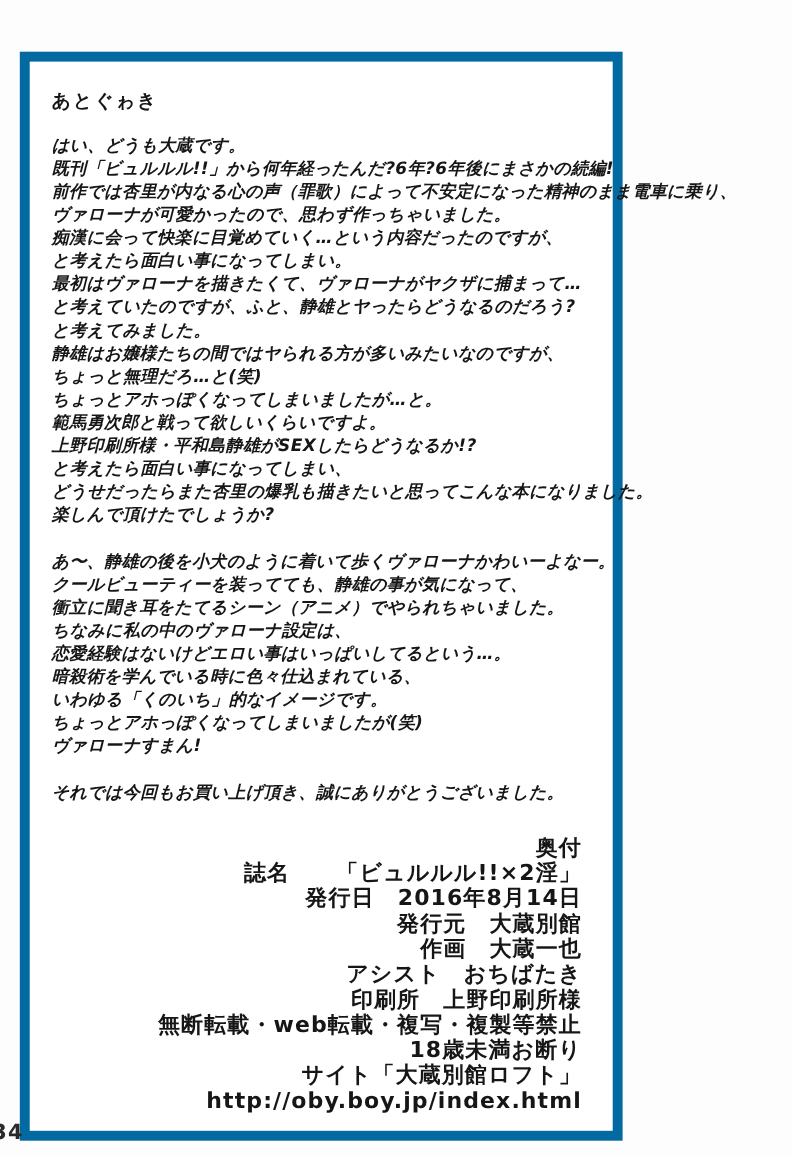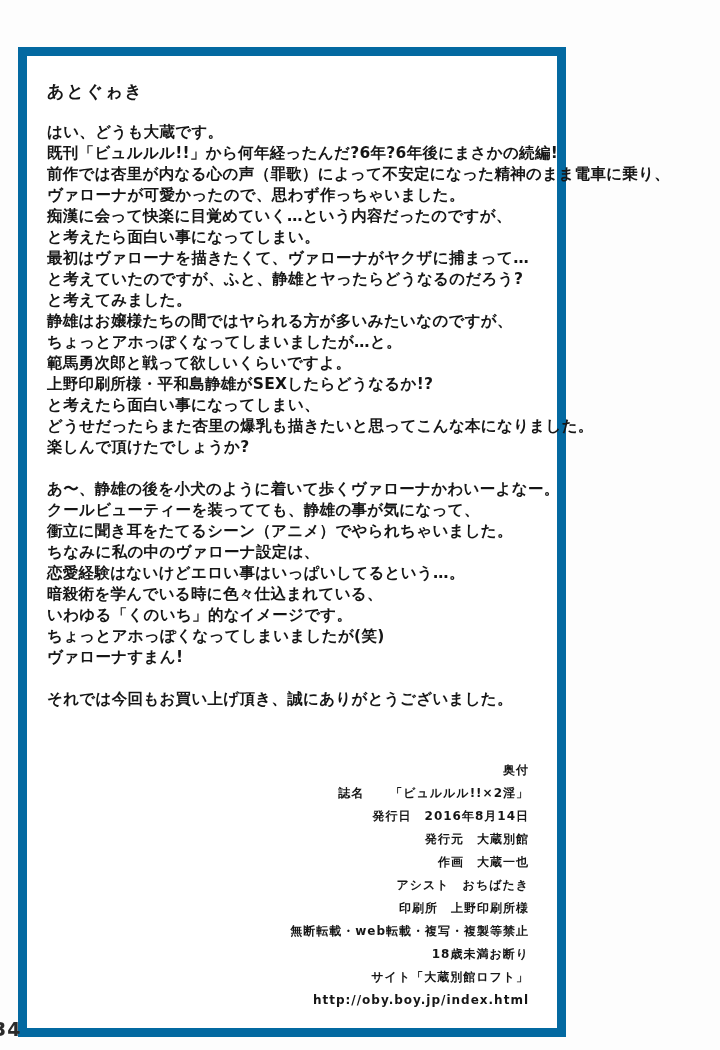--- a/index.html
+++ b/index.html
@@ -38,29 +38,30 @@
   }
   .body-text {
     position: absolute;
     left: 20px;
     top: 66px;
     font-size: 15.5px;
     font-weight: bold;
     line-height: 21px;
     letter-spacing: 0.3px;
     white-space: nowrap;
+    font-style: italic;
   }
   .para { margin: 0 0 21px 0; }
   .para .line { height: 21px; }
   .colophon {
     position: absolute;
     top: 703px;
     right: 28px;
     text-align: right;
-    font-size: 12px;
+    font-size: 20px;
     font-weight: bold;
     line-height: 23px;
     letter-spacing: 1px;
     white-space: nowrap;
   }
   .page-number {
     position: absolute;
     left: -7px;
     top: 1018px;
     font-size: 19px;
@@ -82,20 +83,21 @@
           <div class="line">はい、どうも大蔵です。</div>
           <div class="line">既刊「ビュルルル!!」から何年経ったんだ?6年?6年後にまさかの続編!</div>
           <div class="line">前作では杏里が内なる心の声（罪歌）によって不安定になった精神のまま電車に乗り、</div>
           <div class="line">ヴァローナが可愛かったので、思わず作っちゃいました。</div>
           <div class="line">痴漢に会って快楽に目覚めていく…という内容だったのですが、</div>
           <div class="line">と考えたら面白い事になってしまい。</div>
           <div class="line">最初はヴァローナを描きたくて、ヴァローナがヤクザに捕まって…</div>
           <div class="line">と考えていたのですが、ふと、静雄とヤったらどうなるのだろう?</div>
           <div class="line">と考えてみました。</div>
           <div class="line">静雄はお嬢様たちの間ではヤられる方が多いみたいなのですが、</div>
+          <div class="line">ちょっと無理だろ…と(笑)</div>
           <div class="line">ちょっとアホっぽくなってしまいましたが…と。</div>
           <div class="line">範馬勇次郎と戦って欲しいくらいですよ。</div>
           <div class="line">上野印刷所様・平和島静雄がSEXしたらどうなるか!?</div>
           <div class="line">と考えたら面白い事になってしまい、</div>
           <div class="line">どうせだったらまた杏里の爆乳も描きたいと思ってこんな本になりました。</div>
           <div class="line">楽しんで頂けたでしょうか?</div>
         </div>
       <div class="para">
           <div class="line">あ〜、静雄の後を小犬のように着いて歩くヴァローナかわいーよなー。</div>
           <div class="line">クールビューティーを装ってても、静雄の事が気になって、</div>

